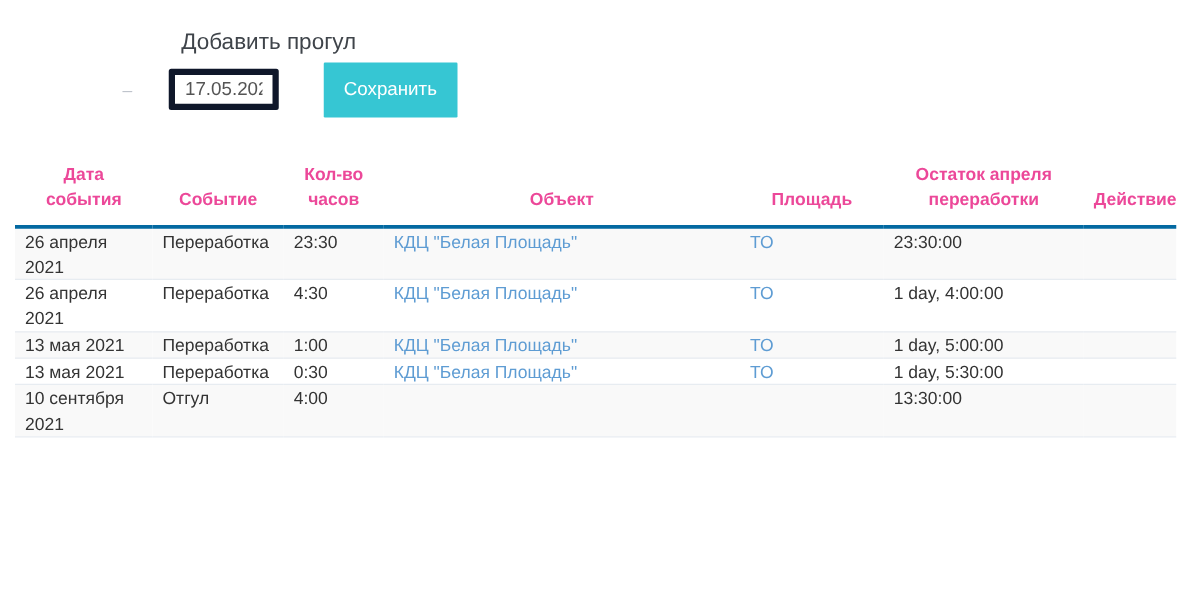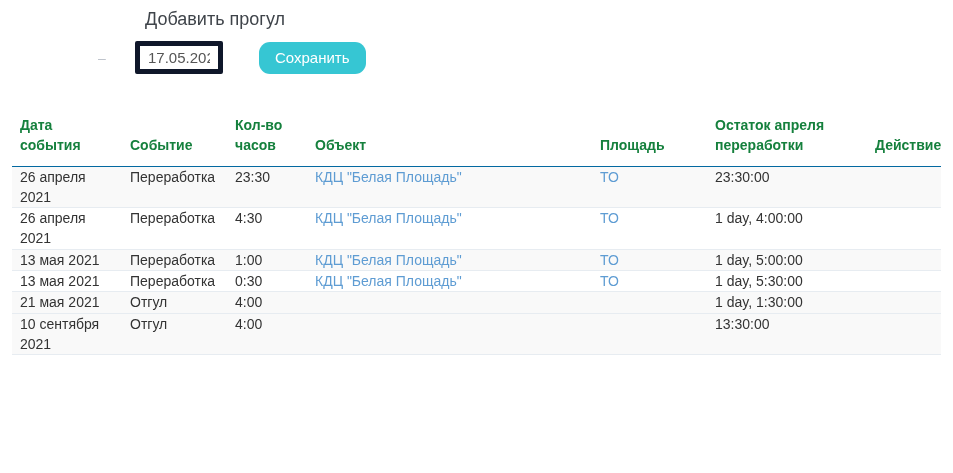--- a/index.html
+++ b/index.html
@@ -4,21 +4,21 @@
 <style>
   * { margin: 0; padding: 0; box-sizing: border-box; }
   html, body {
     width: 953px; height: 473px;
     overflow: hidden;
     background: #ffffff;
     font-family: "Liberation Sans", "DejaVu Sans", sans-serif;
     color: #333333;
     font-size: 14px;
   }
-  .add-form { padding-top: 9px; }
+  .add-form { padding-top: 23px; }
   .form-title {
     margin-left: 145px;
     font-size: 18px;
     color: #3f444a;
   }
   .form-row {
     margin-top: 11px;
     display: flex;
     align-items: center;
     height: 33px;
@@ -37,45 +37,45 @@
     border: 5px solid #0f172a;
     border-radius: 2px;
     padding: 0 8px;
     font-size: 15px;
     color: #555555;
     font-family: "Liberation Sans", "DejaVu Sans", sans-serif;
     outline: none;
   }
   .save-button {
     margin-left: 36px;
-    height: 32px;
+    height: 44px;
     padding: 0 16px;
     background: #36c6d3;
     color: #ffffff;
     border: none;
-    border-radius: 11px;
+    border-radius: 1px;
     font-size: 15px;
     font-family: "Liberation Sans", "DejaVu Sans", sans-serif;
     cursor: pointer;
   }
   .records-table {
     margin: 33px 12px 0 12px;
     width: 929px;
     border-collapse: collapse;
     table-layout: fixed;
     font-size: 14px;
   }
   .records-table th {
-    text-align: left;
+    text-align: center;
     font-weight: 700;
-    color: #15803d;
+    color: #ec4899;
     vertical-align: bottom;
     padding: 8px 8px 10px 8px;
     line-height: 1.45;
-    border-bottom: 1px solid #0369a1;
+    border-bottom: 3px solid #0369a1;
   }
   .records-table td {
     padding: 0 8px;
     vertical-align: top;
     line-height: 1.45;
     border-bottom: 1px solid #e7ecf1;
   }
   .records-table tr.odd { background: #f9f9f9; }
   .records-table tr.even { background: #ffffff; }
   .records-table a {
@@ -154,29 +154,20 @@
       <tr class="even">
         <td>13 мая 2021</td>
         <td>Переработка</td>
         <td>0:30</td>
         <td><a href="#">КДЦ "Белая Площадь"</a></td>
         <td><a href="#">ТО</a></td>
         <td>1 day, 5:30:00</td>
         <td></td>
       </tr>
       <tr class="odd">
-        <td>21 мая 2021</td>
-        <td>Отгул</td>
-        <td>4:00</td>
-        <td></td>
-        <td></td>
-        <td>1 day, 1:30:00</td>
-        <td></td>
-      </tr>
-      <tr class="odd">
         <td>10 сентября 2021</td>
         <td>Отгул</td>
         <td>4:00</td>
         <td></td>
         <td></td>
         <td>13:30:00</td>
         <td></td>
       </tr>
     </tbody>
 </table>

